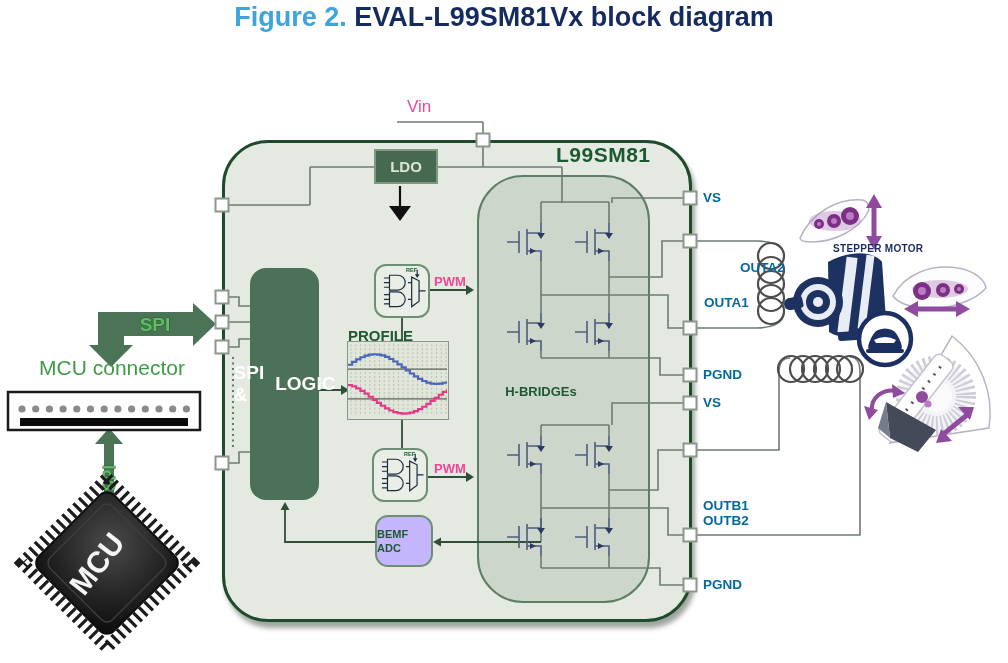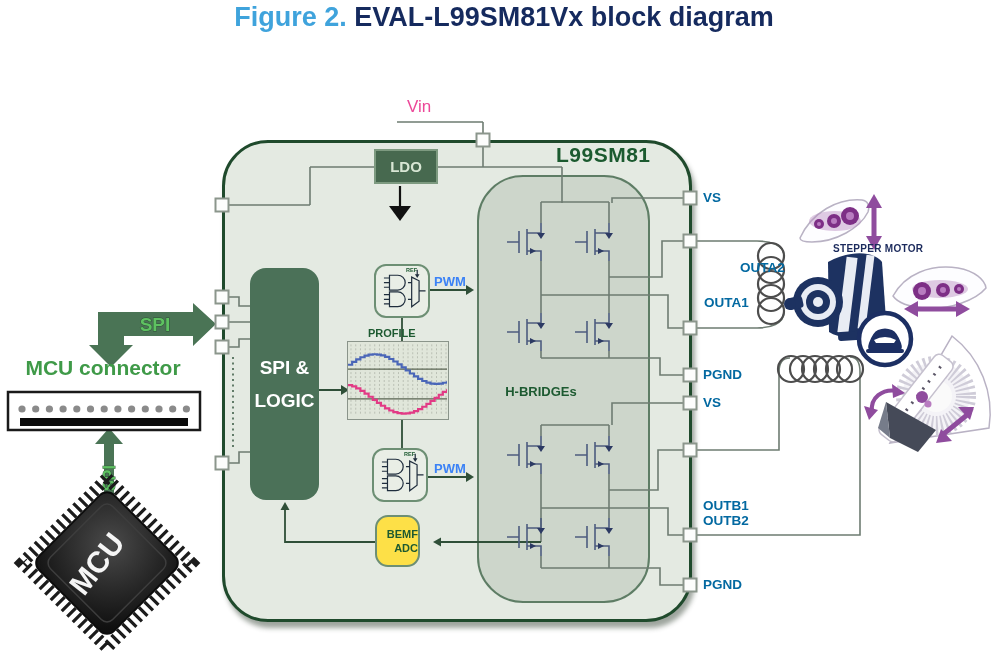--- a/index.html
+++ b/index.html
@@ -15,40 +15,40 @@
   #hbridge-box{left:477px;top:175px;width:173px;height:428px;box-sizing:border-box;
                background:#cdd6cb;border:2px solid #5e7d65;border-radius:46px;z-index:2;}
   #gfx{left:0;top:0;width:1008px;height:663px;z-index:5;pointer-events:none;}
   .txt{z-index:6;}
   #vin-label{left:407px;top:97px;font-size:17px;color:#ec4899;}
   #device-name{left:556px;top:143px;font-size:21px;font-weight:bold;color:#1b5a2f;letter-spacing:.5px;}
   #ldo-box{left:374px;top:149px;width:64px;height:35px;box-sizing:border-box;background:#47694f;
            border:2px solid #7d9a80;color:#d8e6d4;font-weight:bold;font-size:15px;
            text-align:center;line-height:31px;}
   #spi-logic-box{left:250px;top:268px;width:69px;height:232px;box-sizing:border-box;background:#4b7158;
-                 border-radius:16px;display:flex;flex-direction:column;justify-content:center;
+                 border-radius:16px;display:flex;flex-direction:row;justify-content:center;
                  align-items:center;gap:11px;color:#fff;font-weight:bold;font-size:19px;}
   .pwm-box{width:56px;height:54px;box-sizing:border-box;background:#e9eee6;border:2.5px solid #6d8f74;
            border-radius:12px;}
   #pwm-box-a{left:374px;top:264px;}
   #pwm-box-b{left:372px;top:448px;}
-  .pwm-label{font-size:13px;font-weight:bold;color:#3b82f6;}
+  .pwm-label{font-size:13px;font-weight:bold;color:#ec4899;}
   #pwm-label-a{left:434px;top:274px;}
   #pwm-label-b{left:434px;top:461px;}
-  #profile-label{left:348px;top:327px;font-size:11px;font-weight:bold;color:#1d5a31;margin-left:20px;}
+  #profile-label{left:348px;top:327px;font-size:15px;font-weight:bold;color:#1d5a31;}
   #profile-box{left:347px;top:341px;width:102px;height:79px;box-sizing:border-box;
                background:#e0e6da;border:1.5px solid #8a948a;}
-  #bemf-box{left:375px;top:515px;width:45px;height:52px;box-sizing:border-box;background:#fde047;
-            border:2px solid #6d8f74;border-radius:13px;text-align:right;font-size:11px;
+  #bemf-box{left:375px;top:515px;width:58px;height:52px;box-sizing:border-box;background:#c4b5fd;
+            border:2px solid #6d8f74;border-radius:13px;text-align:left;font-size:11px;
             font-weight:bold;color:#1d5a31;line-height:1.25;padding-top:11px;}
   #hbridges-label{left:476px;top:384px;width:130px;text-align:center;font-size:13px;
                   font-weight:bold;color:#1d5a31;}
   .pin-label{font-size:13.5px;font-weight:600;color:#0369a1;z-index:6;}
   #mcu-conn-label{left:0px;top:356px;width:206px;text-align:center;font-size:21px;
-                  font-weight:bold;color:#3f9a48;}
+                  font-weight:normal;color:#3f9a48;padding-left:9px;}
   #stepper-label{left:797px;top:243px;font-size:10px;font-weight:bold;color:#1b2a5c;letter-spacing:.3px;margin-left:36px;}
 </style>
 </head>
 <body>
 
 <div id="stage">
 
   <div id="fig-title" class="abs">
     <span class="fig-label">Figure 2.</span>
     <span> </span>

